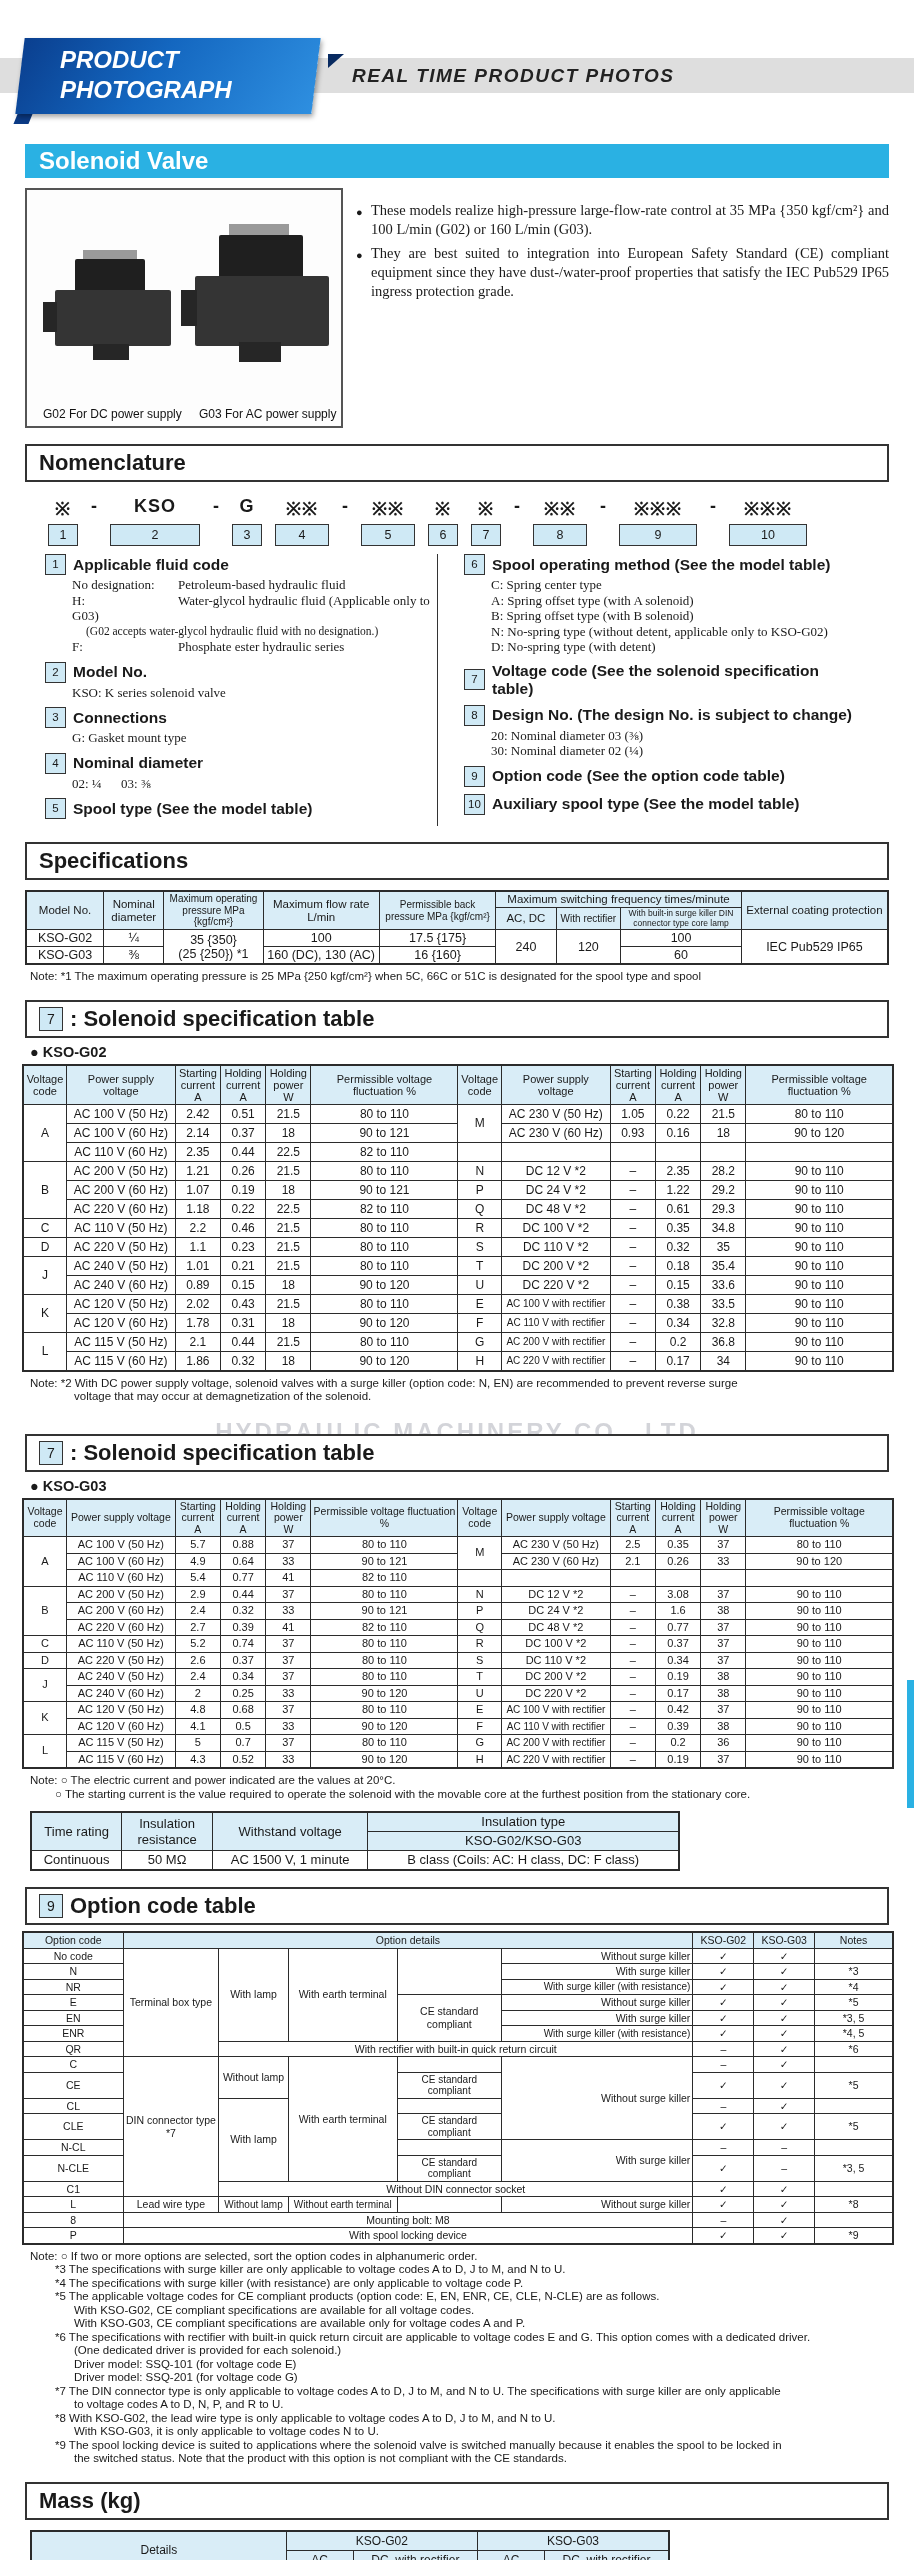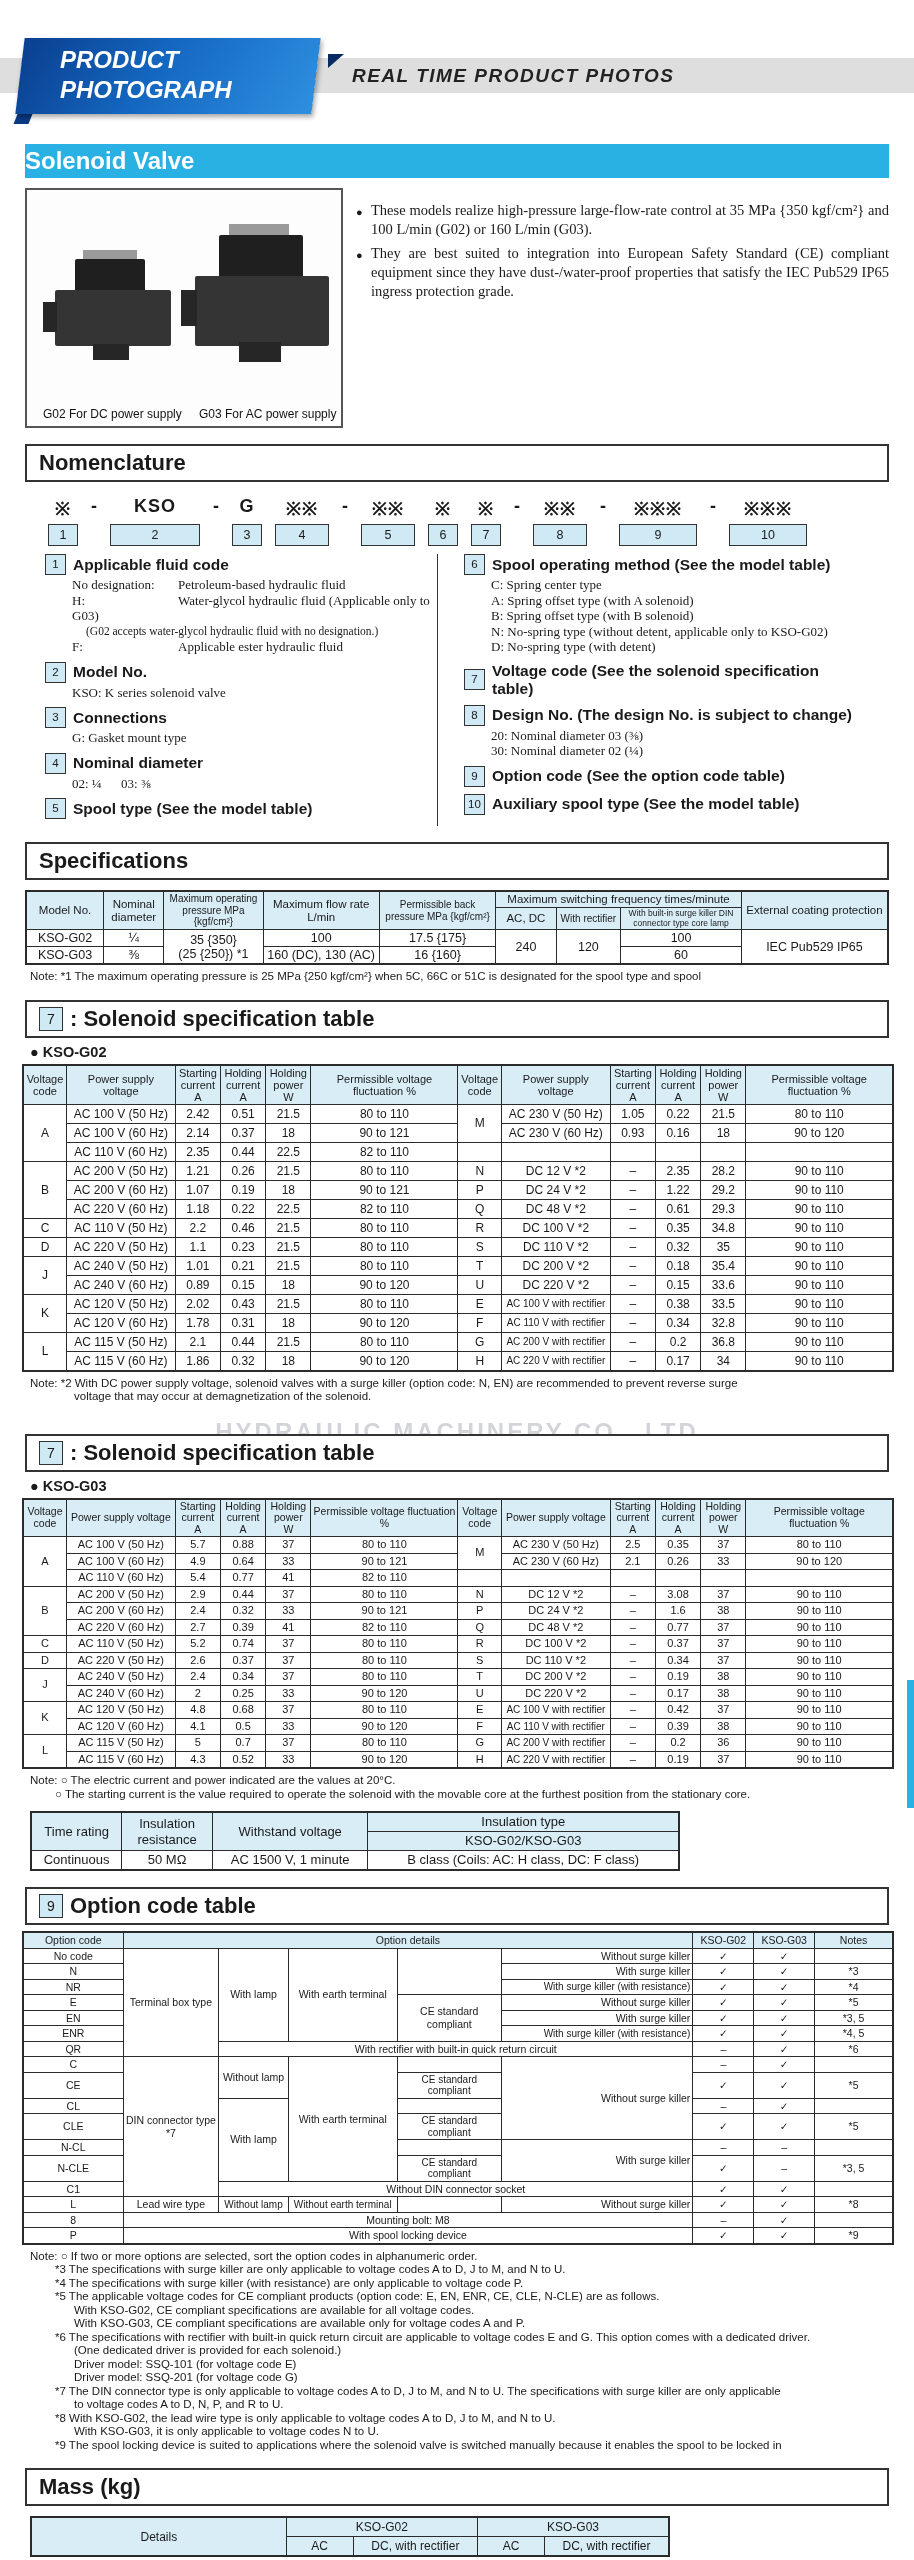--- a/index.html
+++ b/index.html
@@ -17,21 +17,21 @@
     transform:skewX(-7deg);box-shadow:2px 3px 5px rgba(0,0,0,.35);}
   .ribbon-text{position:absolute;left:40px;top:7px;color:#fff;font-style:italic;font-weight:bold;
     font-size:24px;line-height:30px;}
   .fold-l{position:absolute;left:6px;top:24px;width:15px;height:62px;background:#0b3a85;
     transform:skewX(-22deg);}
   .fold-r{position:absolute;left:308px;top:16px;width:0;height:0;
     border-left:16px solid #082a60;border-bottom:14px solid transparent;}
 
   
   .title-bar{margin:20px 0 0 25px;width:864px;height:34px;background:#2ab1e3;color:#fff;
-    font-weight:bold;font-size:24px;line-height:34px;box-sizing:border-box;}
+    font-weight:bold;font-size:24px;line-height:34px;padding-left:14px;box-sizing:border-box;}
 
   
   .photo-row{margin:10px 0 0 25px;display:flex;gap:13px;}
   .photo-box{width:318px;height:240px;border:2px solid #555;box-sizing:border-box;position:relative;background:#fdfdfd;}
   .valve{position:absolute;}
   .v-cap{position:absolute;background:#9a9a9a;}
   .v-top{position:absolute;background:#1f1f1f;border-radius:2px;}
   .v-body{position:absolute;background:#343434;border-radius:2px;}
   .v-nub{position:absolute;background:#262626;}
   .photo-cap{position:absolute;bottom:5px;font-size:12px;color:#111;}
@@ -211,21 +211,21 @@
     <div class="def-col-l" id="def-left">
         <div class="def-item">
           <div class="def-hd">
             <span class="def-num">1</span>
             <span>Applicable fluid code</span>
           </div>
           <div class="def-lines">
             <div class="def-line"><span class="dl">No designation:</span><span>Petroleum-based hydraulic fluid</span></div>
             <div class="def-line"><span class="dl">H:</span><span>Water-glycol hydraulic fluid (Applicable only to G03)</span></div>
             <div class="def-line ind1"><span>(G02 accepts water-glycol hydraulic fluid with no designation.)</span></div>
-            <div class="def-line"><span class="dl">F:</span><span>Applicable ester hydraulic fluid</span></div>
+            <div class="def-line"><span class="dl">F:</span><span>Phosphate ester hydraulic series</span></div>
           </div>
         </div>
         <div class="def-item">
           <div class="def-hd">
             <span class="def-num">2</span>
             <span>Model No.</span>
           </div>
           <div class="def-lines">
             <div class="def-line"><span>KSO: K series solenoid valve</span></div>
           </div>
@@ -1008,20 +1008,21 @@
       <div class="note-line ind2">With KSO-G03, CE compliant specifications are available only for voltage codes A and P.</div>
       <div class="note-line ind1">*6 The specifications with rectifier with built-in quick return circuit are applicable to voltage codes E and G. This option comes with a dedicated driver.</div>
       <div class="note-line ind2">(One dedicated driver is provided for each solenoid.)</div>
       <div class="note-line ind2">Driver model: SSQ-101 (for voltage code E)</div>
       <div class="note-line ind2">Driver model: SSQ-201 (for voltage code G)</div>
       <div class="note-line ind1">*7 The DIN connector type is only applicable to voltage codes A to D, J to M, and N to U. The specifications with surge killer are only applicable</div>
       <div class="note-line ind2">to voltage codes A to D, N, P, and R to U.</div>
       <div class="note-line ind1">*8 With KSO-G02, the lead wire type is only applicable to voltage codes A to D, J to M, and N to U.</div>
       <div class="note-line ind2">With KSO-G03, it is only applicable to voltage codes N to U.</div>
       <div class="note-line ind1">*9 The spool locking device is suited to applications where the solenoid valve is switched manually because it enables the spool to be locked in</div>
+      <div class="note-line ind2">the switched status. Note that the product with this option is not compliant with the CE standards.</div>
     </div>
 
   <div class="sec-hdr">Mass (kg)</div>
   <div class="mass-row">
     <table class="tbl mass-tbl">
       <colgroup>
         <col style="width:20%">
           <col style="width:20%">
           <col style="width:10.5%">
           <col style="width:19.5%">

